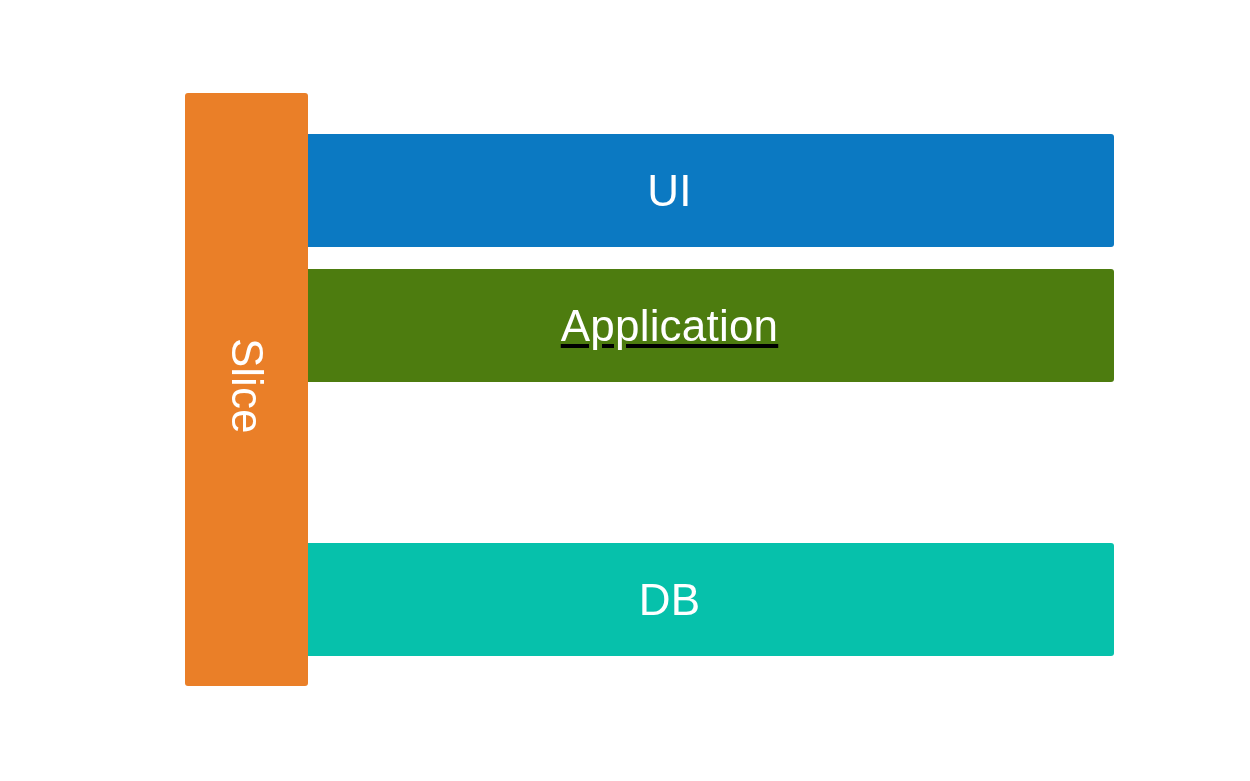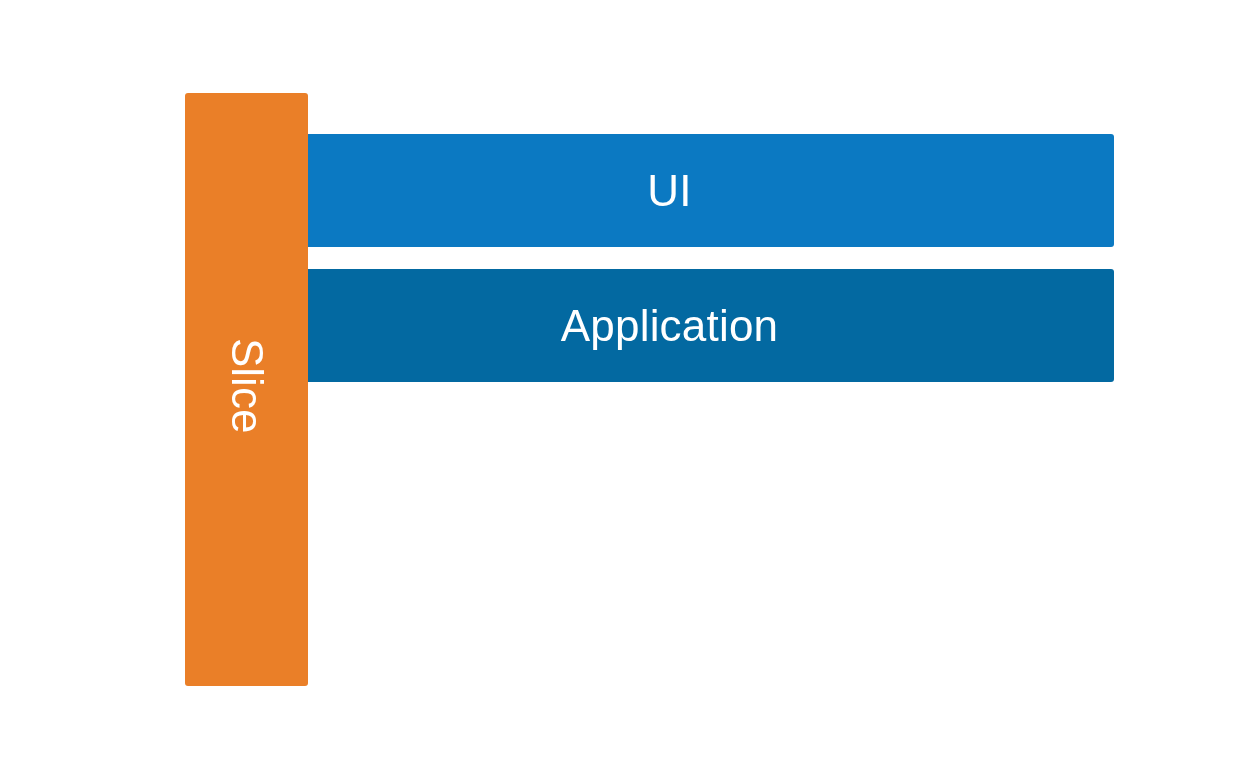--- a/index.html
+++ b/index.html
@@ -79,25 +79,28 @@
 <body style="background: rgb(255, 255, 255);">
 
 <div id="canvas" style="background: rgb(255, 255, 255);">
 
   <div class="layer-stack">
 
     <div class="layer-bar" id="bar-ui" style="background-color: rgb(11, 121, 194);">
       <span class="layer-bar-label">UI</span>
     </div>
 
-    <div class="layer-bar" id="bar-app" style="background-color: #0369a1;">
+    <div class="layer-bar" id="bar-app" style="background-color: #4d7c0f; text-decoration: underline;">
       <span class="layer-bar-label">Application</span>
     </div>
 
 
+    <div class="layer-bar" id="bar-db" style="background-color: rgb(6, 193, 171);">
+      <span class="layer-bar-label">DB</span>
+    </div>
 
   </div>
 
   <div class="slice-bar" id="slice-bar" style="background-color: rgb(234, 127, 40);">
     <span class="slice-bar-label">Slice</span>
   </div>
 
 </div>
 
 </body></html>

